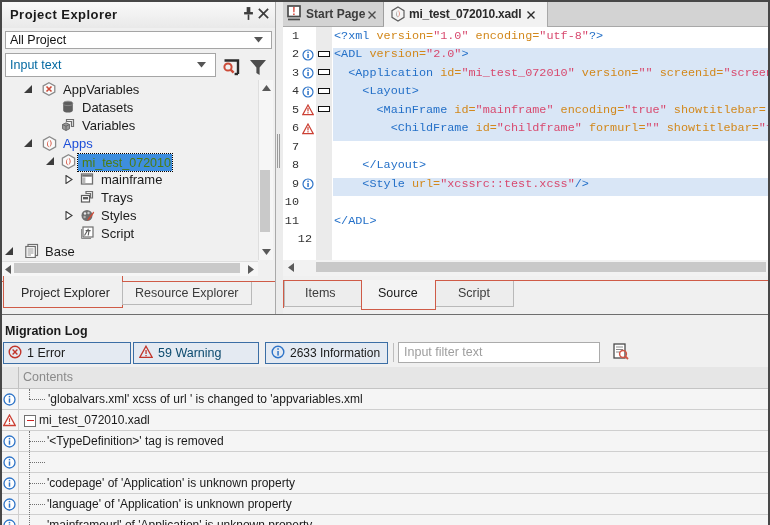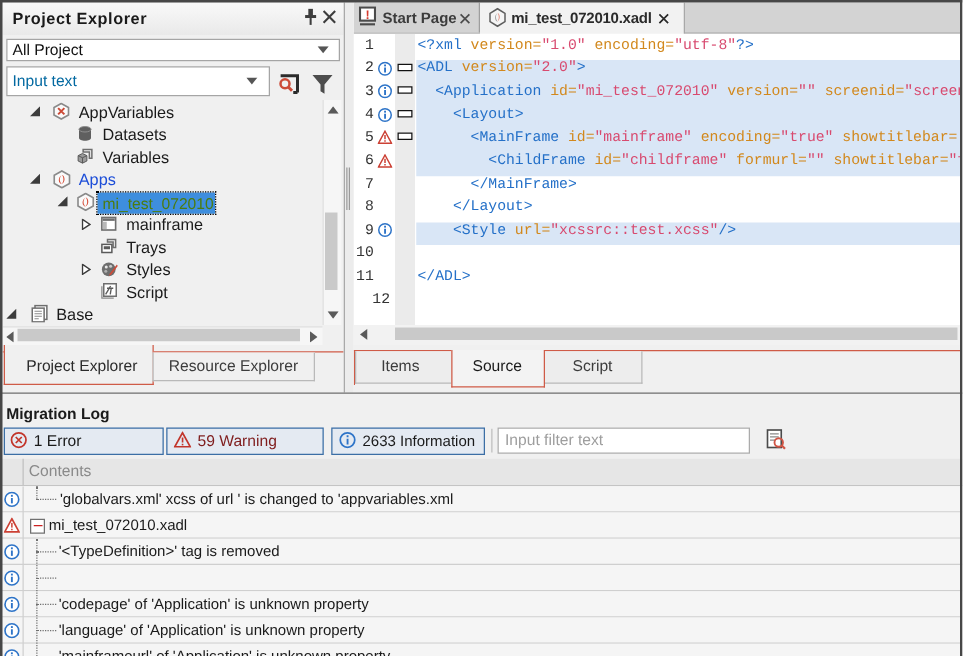--- a/index.html
+++ b/index.html
@@ -272,21 +272,20 @@
     <div class="dash" style="top:42px;"></div>
     <div class="dash" style="top:60.5px;"></div>
     <div class="dash" style="top:79px;"></div>
 
     <div class="cl" style="top:-0.5px;"><span class="cb">&lt;?xml</span><span class="ca"> version=</span><span class="cv">"1.0"</span><span class="ca"> encoding=</span><span class="cv">"utf-8"</span><span class="cb">?&gt;</span></div>
     <div class="cl" style="top:18px;"><span class="cb">&lt;ADL</span><span class="ca"> version=</span><span class="cv">"2.0"</span><span class="cb">&gt;</span></div>
     <div class="cl" style="top:36.5px;"><span class="cb">  &lt;Application</span><span class="ca"> id=</span><span class="cv">"mi_test_072010"</span><span class="ca"> version=</span><span class="cv">""</span><span class="ca"> screenid=</span><span class="cv">"screenid_1024_768"</span></div>
     <div class="cl" style="top:55px;"><span class="cb">    &lt;Layout&gt;</span></div>
     <div class="cl" style="top:73.5px;"><span class="cb">      &lt;MainFrame</span><span class="ca"> id=</span><span class="cv">"mainframe"</span><span class="ca"> encoding=</span><span class="cv">"true"</span><span class="ca"> showtitlebar=</span></div>
     <div class="cl" style="top:92px;"><span class="cb">        &lt;ChildFrame</span><span class="ca"> id=</span><span class="cv">"childframe"</span><span class="ca"> formurl=</span><span class="cv">""</span><span class="ca"> showtitlebar=</span><span class="cv">"false"</span></div>
-    <div class="cl" style="top:110.5px;"><span class="cb">      &lt;/MainFrame&gt;</span></div>
     <div class="cl" style="top:129px;"><span class="cb">    &lt;/Layout&gt;</span></div>
     <div class="cl" style="top:147.5px;"><span class="cb">    &lt;Style</span><span class="ca"> url=</span><span class="cv">"xcssrc::test.xcss"</span><span class="cb">/&gt;</span></div>
     <div class="cl" style="top:184.5px;"><span class="cb">&lt;/ADL&gt;</span></div>
   </div>
 
   <div class="abs" style="left:0;top:258px;width:485px;height:16px;background:#f2f2f2;"></div>
   <svg style="left:5px;top:261px;" width="6" height="9" viewBox="0 0 6 9">
       <path d="M6 0 L6 9 L0 4.5 Z" fill="#5a5a5a"></path>
     </svg>
   <div class="abs" style="left:33px;top:260px;width:450px;height:10px;background:#c9c9c9;"></div>
@@ -311,21 +310,21 @@
   <svg style="left:8px;top:30px;" width="14" height="14" viewBox="0 0 14 14">
     <circle cx="7" cy="7" r="5.8" stroke="#c2352b" stroke-width="1.4" fill="none"></circle>
     <path d="M4.6 4.6 L9.4 9.4 M9.4 4.6 L4.6 9.4" stroke="#c2352b" stroke-width="1.4"></path>
   </svg>
   <div class="txt" style="left:27px;top:31px;font-size:12.5px;color:#1a1a1a;">1 Error</div>
   <svg style="left:139px;top:30px;" width="14" height="14" viewBox="0 0 14 14">
     <path d="M7 1.2 L13.2 12.4 L0.8 12.4 Z" stroke="#c2352b" stroke-width="1.3" fill="none"></path>
     <rect x="6.4" y="5" width="1.3" height="4" fill="#c2352b"></rect>
     <rect x="6.4" y="10" width="1.3" height="1.3" fill="#c2352b"></rect>
   </svg>
-  <div class="txt" style="left:158px;top:31px;font-size:12.5px;color:#7f1d1d;">59 Warning</div>
+  <div class="txt" style="left:158px;top:31px;font-size:12.5px;color:#0c4a6e;">59 Warning</div>
   <svg style="left:271px;top:30px;" width="14" height="14" viewBox="0 0 14 14">
     <circle cx="7" cy="7" r="5.8" stroke="#2e74c8" stroke-width="1.4" fill="none"></circle>
     <rect x="6.3" y="6" width="1.5" height="4.6" fill="#2e74c8"></rect>
     <rect x="6.3" y="3.2" width="1.5" height="1.6" fill="#2e74c8"></rect>
   </svg>
   <div class="txt" style="left:290px;top:31px;font-size:12px;color:#1a1a1a;">2633 Information</div>
 
   <div class="abs" style="left:393px;top:28px;width:1px;height:19px;background:#bdbdbd;"></div>
   <div class="abs" style="left:398px;top:27px;width:200px;height:19px;background:#fff;border:1px solid #ababab;"></div>
   <div class="txt" style="left:404px;top:30px;font-size:12.5px;color:#9e9e9e;">Input filter text</div>

